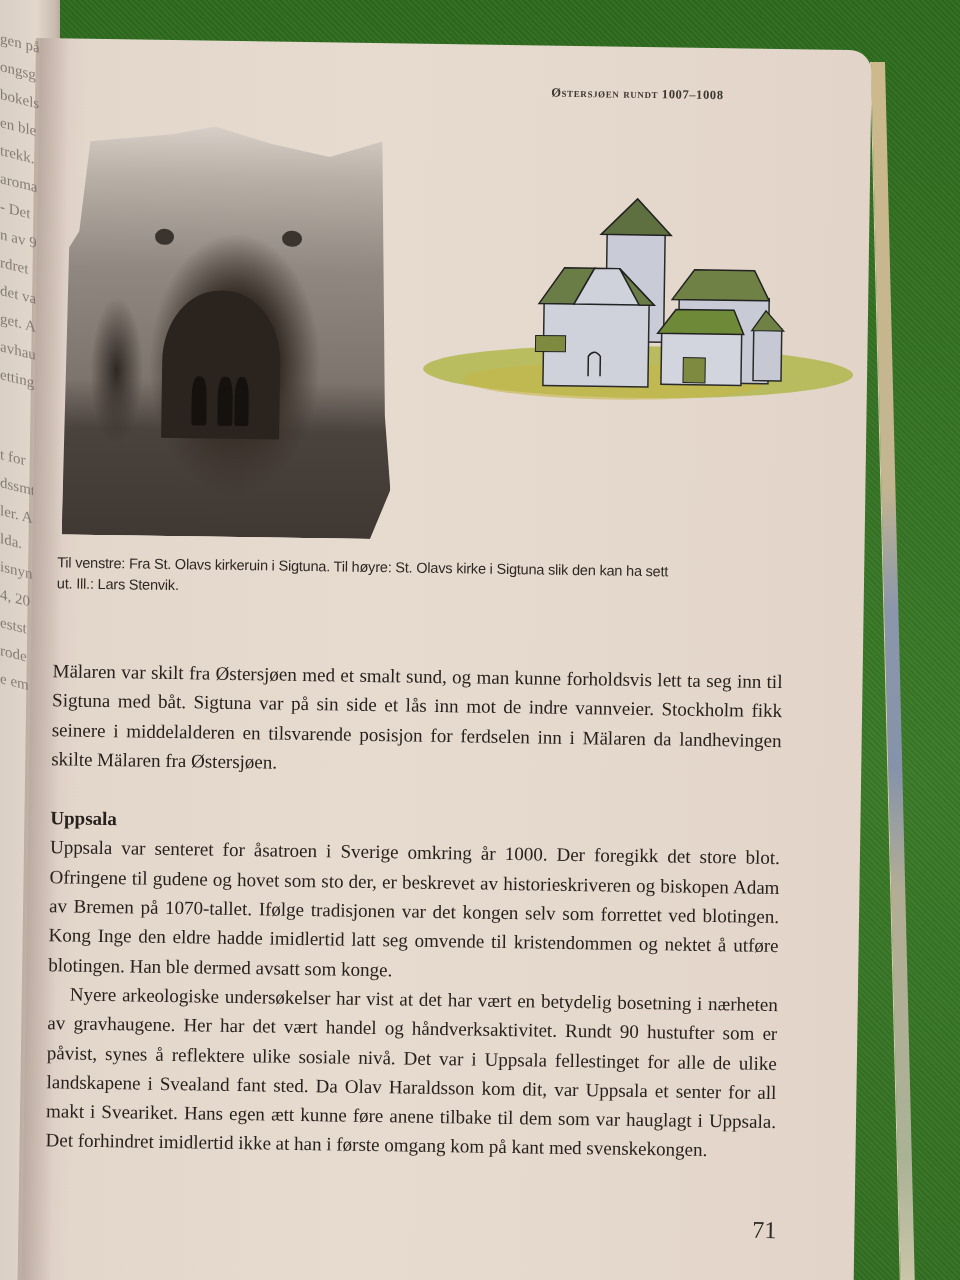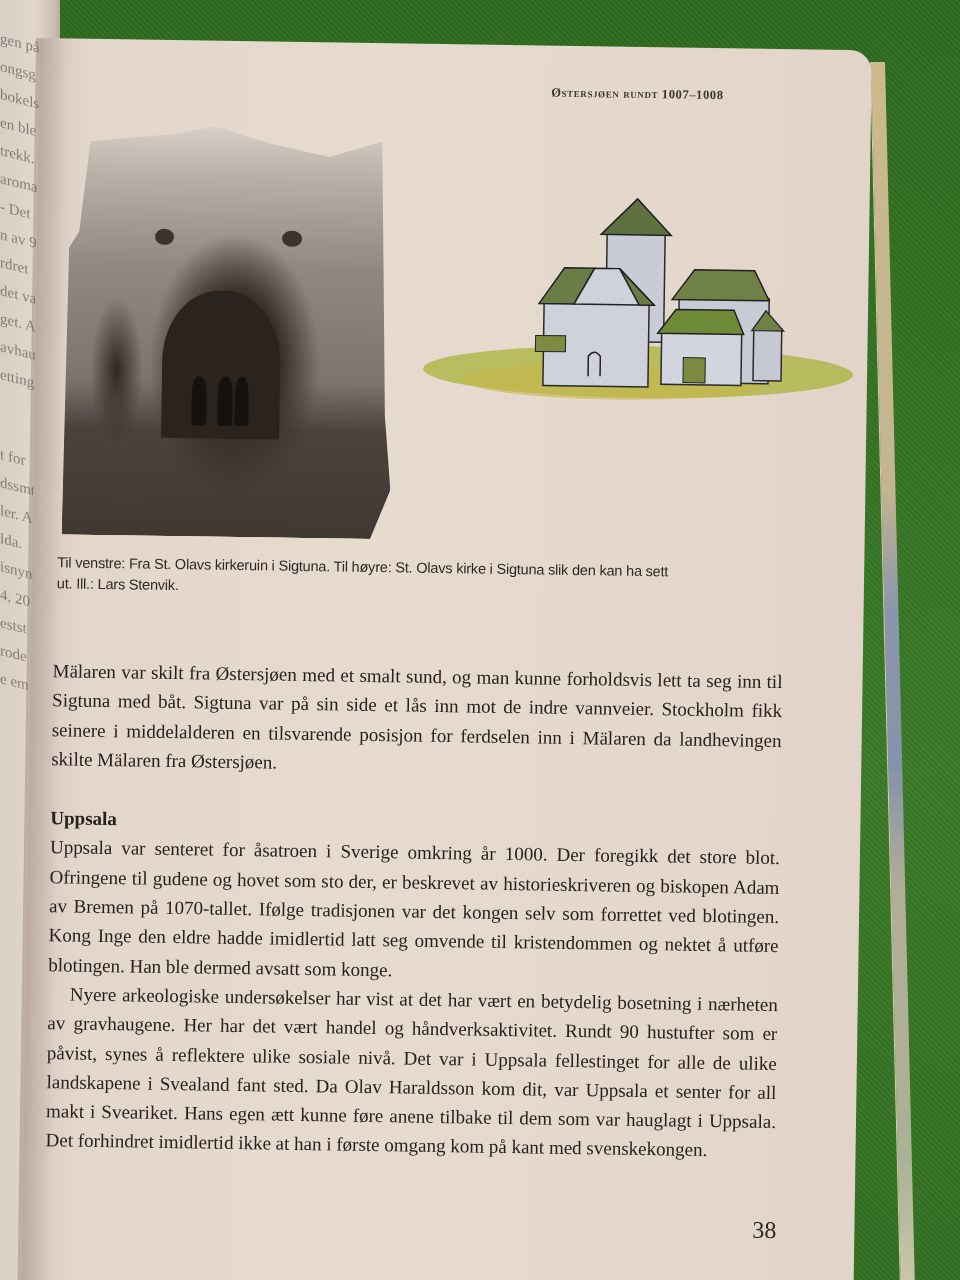--- a/index.html
+++ b/index.html
@@ -164,14 +164,14 @@
   </div>
 
   <div class="body-text">
     <p>Mälaren var skilt fra Østersjøen med et smalt sund, og man kunne forholdsvis lett ta seg inn til Sigtuna med båt. Sigtuna var på sin side et lås inn mot de indre vannveier. Stockholm fikk seinere i middelalderen en tilsvarende posisjon for ferdselen inn i Mälaren da landhevingen skilte Mälaren fra Østersjøen.</p>
     <div class="gap"></div>
     <h3>Uppsala</h3>
     <p>Uppsala var senteret for åsatroen i Sverige omkring år 1000. Der foregikk det store blot. Ofringene til gudene og hovet som sto der, er beskrevet av historieskriveren og biskopen Adam av Bremen på 1070-tallet. Ifølge tradisjonen var det kongen selv som forrettet ved blotingen. Kong Inge den eldre hadde imidlertid latt seg omvende til kristendommen og nektet å utføre blotingen. Han ble dermed avsatt som konge.</p>
     <p class="indent">Nyere arkeologiske undersøkelser har vist at det har vært en betydelig bosetning i nærheten av gravhaugene. Her har det vært handel og håndverksaktivitet. Rundt 90 hustufter som er påvist, synes å reflektere ulike sosiale nivå. Det var i Uppsala fellestinget for alle de ulike landskapene i Svealand fant sted. Da Olav Haraldsson kom dit, var Uppsala et senter for all makt i Svea­riket. Hans egen ætt kunne føre anene tilbake til dem som var hauglagt i Uppsala. Det forhindret imidlertid ikke at han i første omgang kom på kant med svenskekongen.</p>
   </div>
 
-  <div class="page-number">38</div>
+  <div class="page-number">71</div>
 </div>
 
 </body></html>

